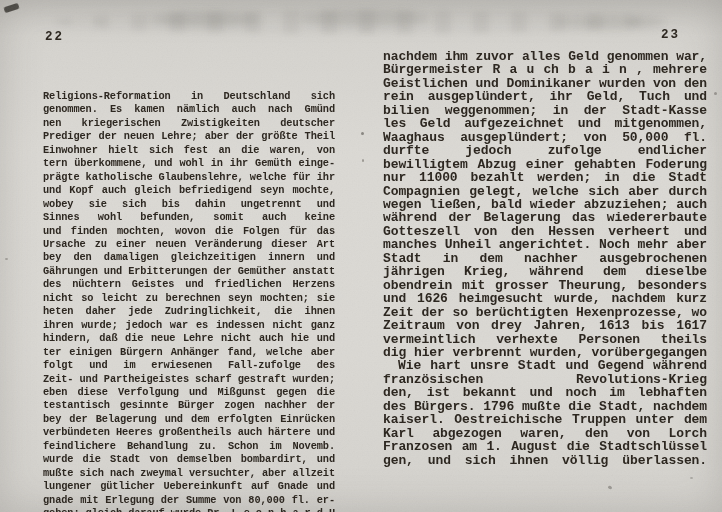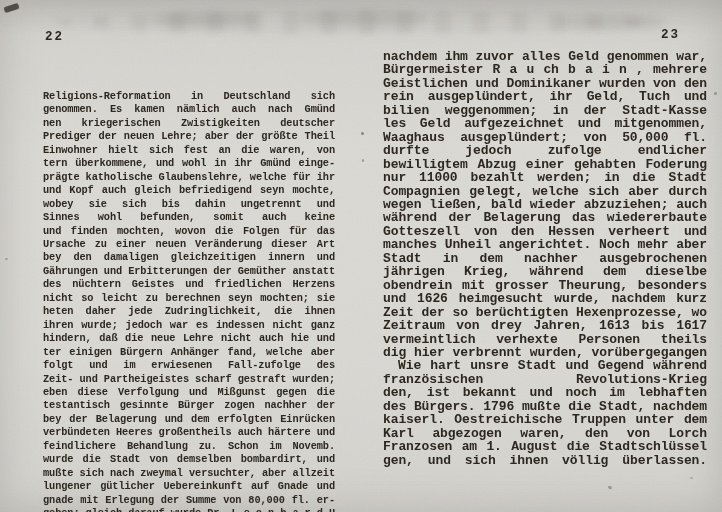--- a/index.html
+++ b/index.html
@@ -62,21 +62,21 @@
   <div class="artifact speck5"></div>
   <div class="artifact speck6"></div>
 
   <div class="folio folio-left">22</div>
   <div class="textblock textblock-left">
       <div class="line">Religions-Reformation in Deutschland sich entsponne-</div>
       <div class="line">genommen. Es kamen nämlich auch nach Gmünd</div>
       <div class="line">nen kriegerischen Zwistigkeiten deutscher Fürsten mit-</div>
       <div class="line">Prediger der neuen Lehre; aber der größte Theil der</div>
       <div class="line">Einwohner hielt sich fest an die waren, von ihren Vä-</div>
-      <div class="line">tern überkommene, und wohl in ihr Gmünd einge-</div>
+      <div class="line">tern überkommene, und wohl in ihr Gemüth einge-</div>
       <div class="line">prägte katholische Glaubenslehre, welche für ihr Herz</div>
       <div class="line">und Kopf auch gleich befriedigend seyn mochte, und</div>
       <div class="line">wobey sie sich bis dahin ungetrennt und friedlichen</div>
       <div class="line">Sinnes wohl befunden, somit auch keine gegründete</div>
       <div class="line">und finden mochten, wovon die Folgen für das Ganze</div>
       <div class="line">Ursache zu einer neuen Veränderung dieser Art hatten</div>
       <div class="line">bey den damaligen gleichzeitigen innern und äussern</div>
       <div class="line">Gährungen und Erbitterungen der Gemüther anstatt</div>
       <div class="line">des nüchtern Geistes und friedlichen Herzens auch</div>
       <div class="line">nicht so leicht zu berechnen seyn mochten; sie verschmä-</div>

